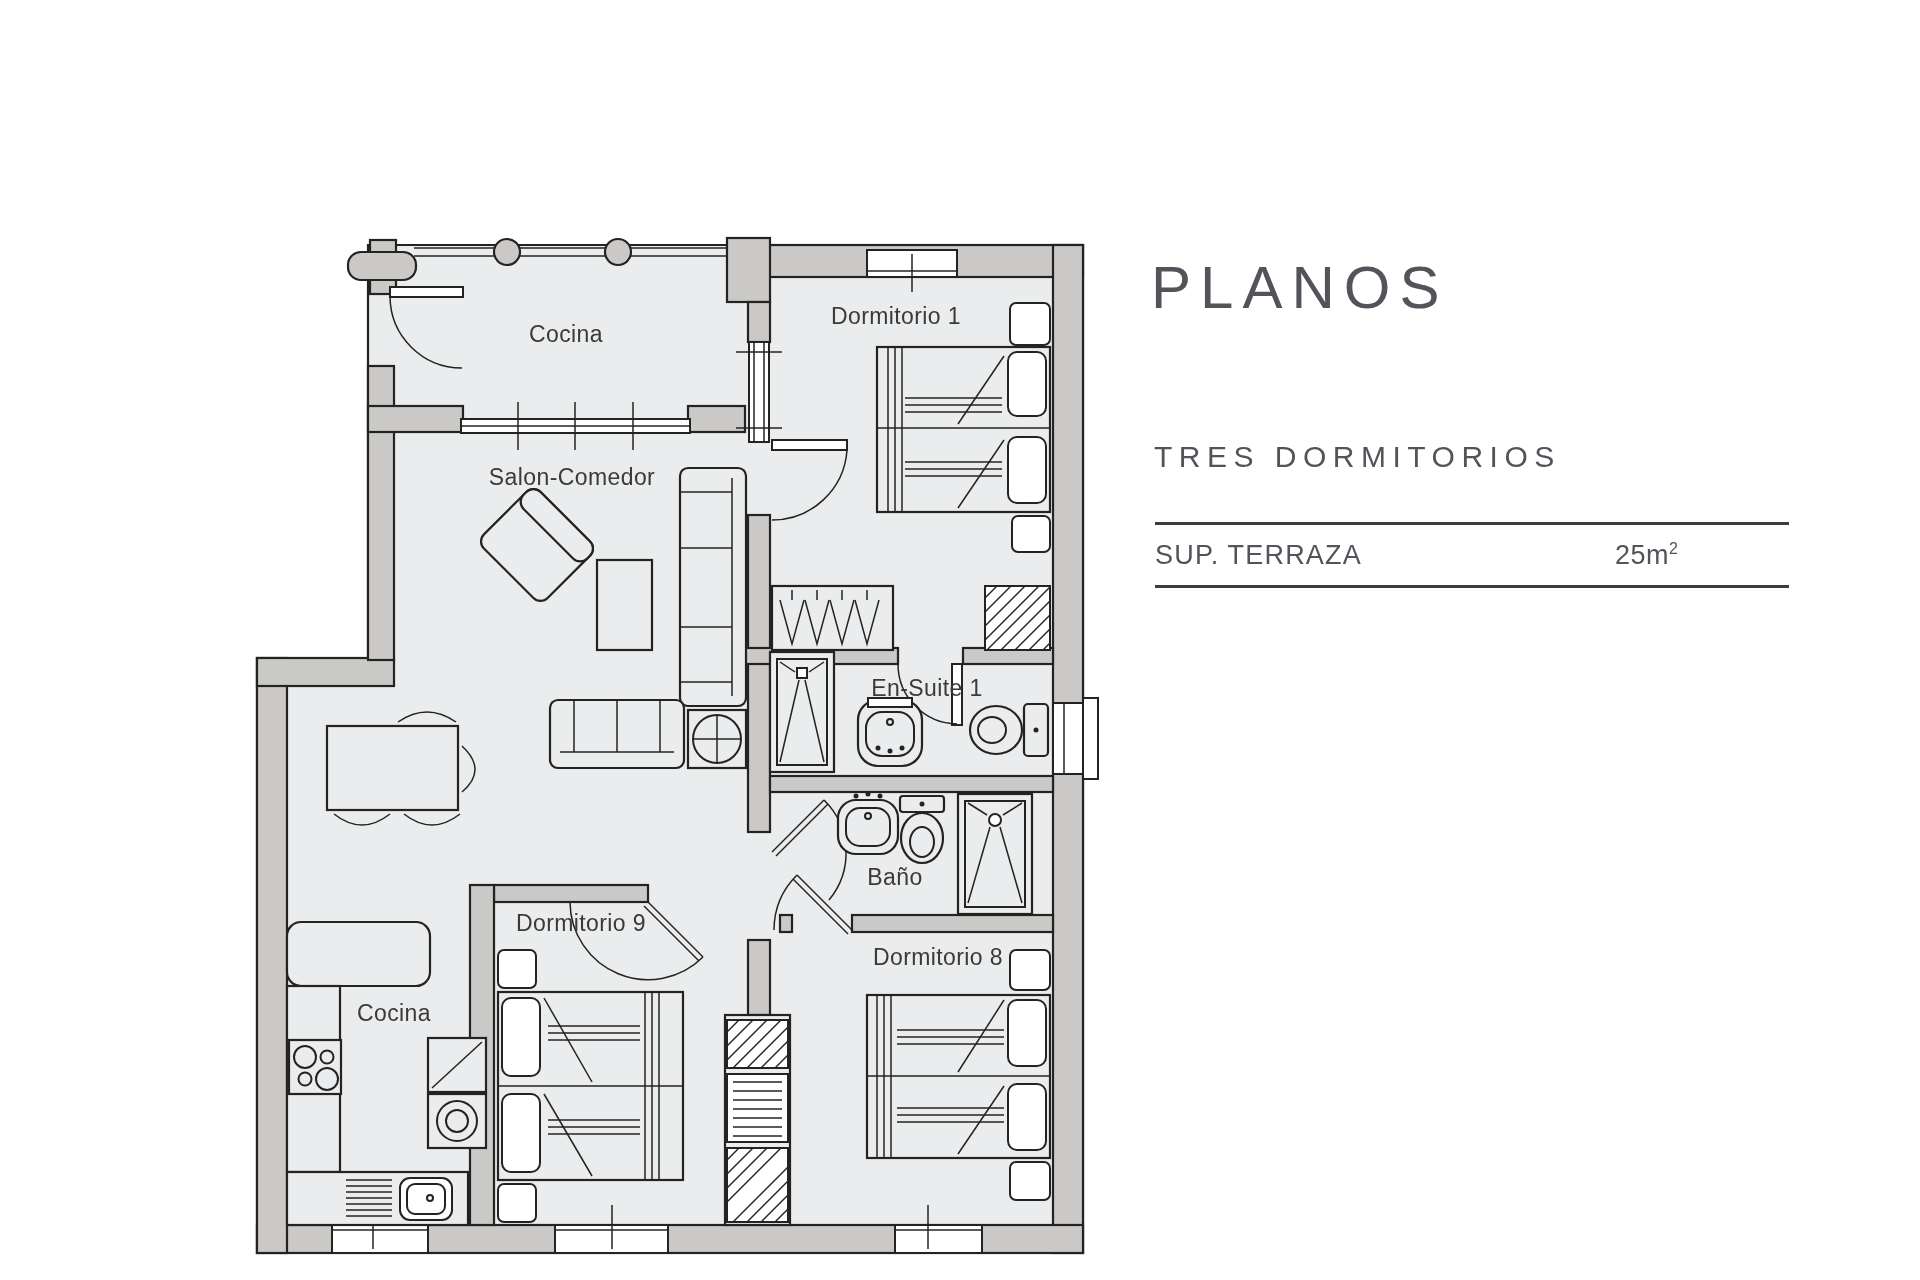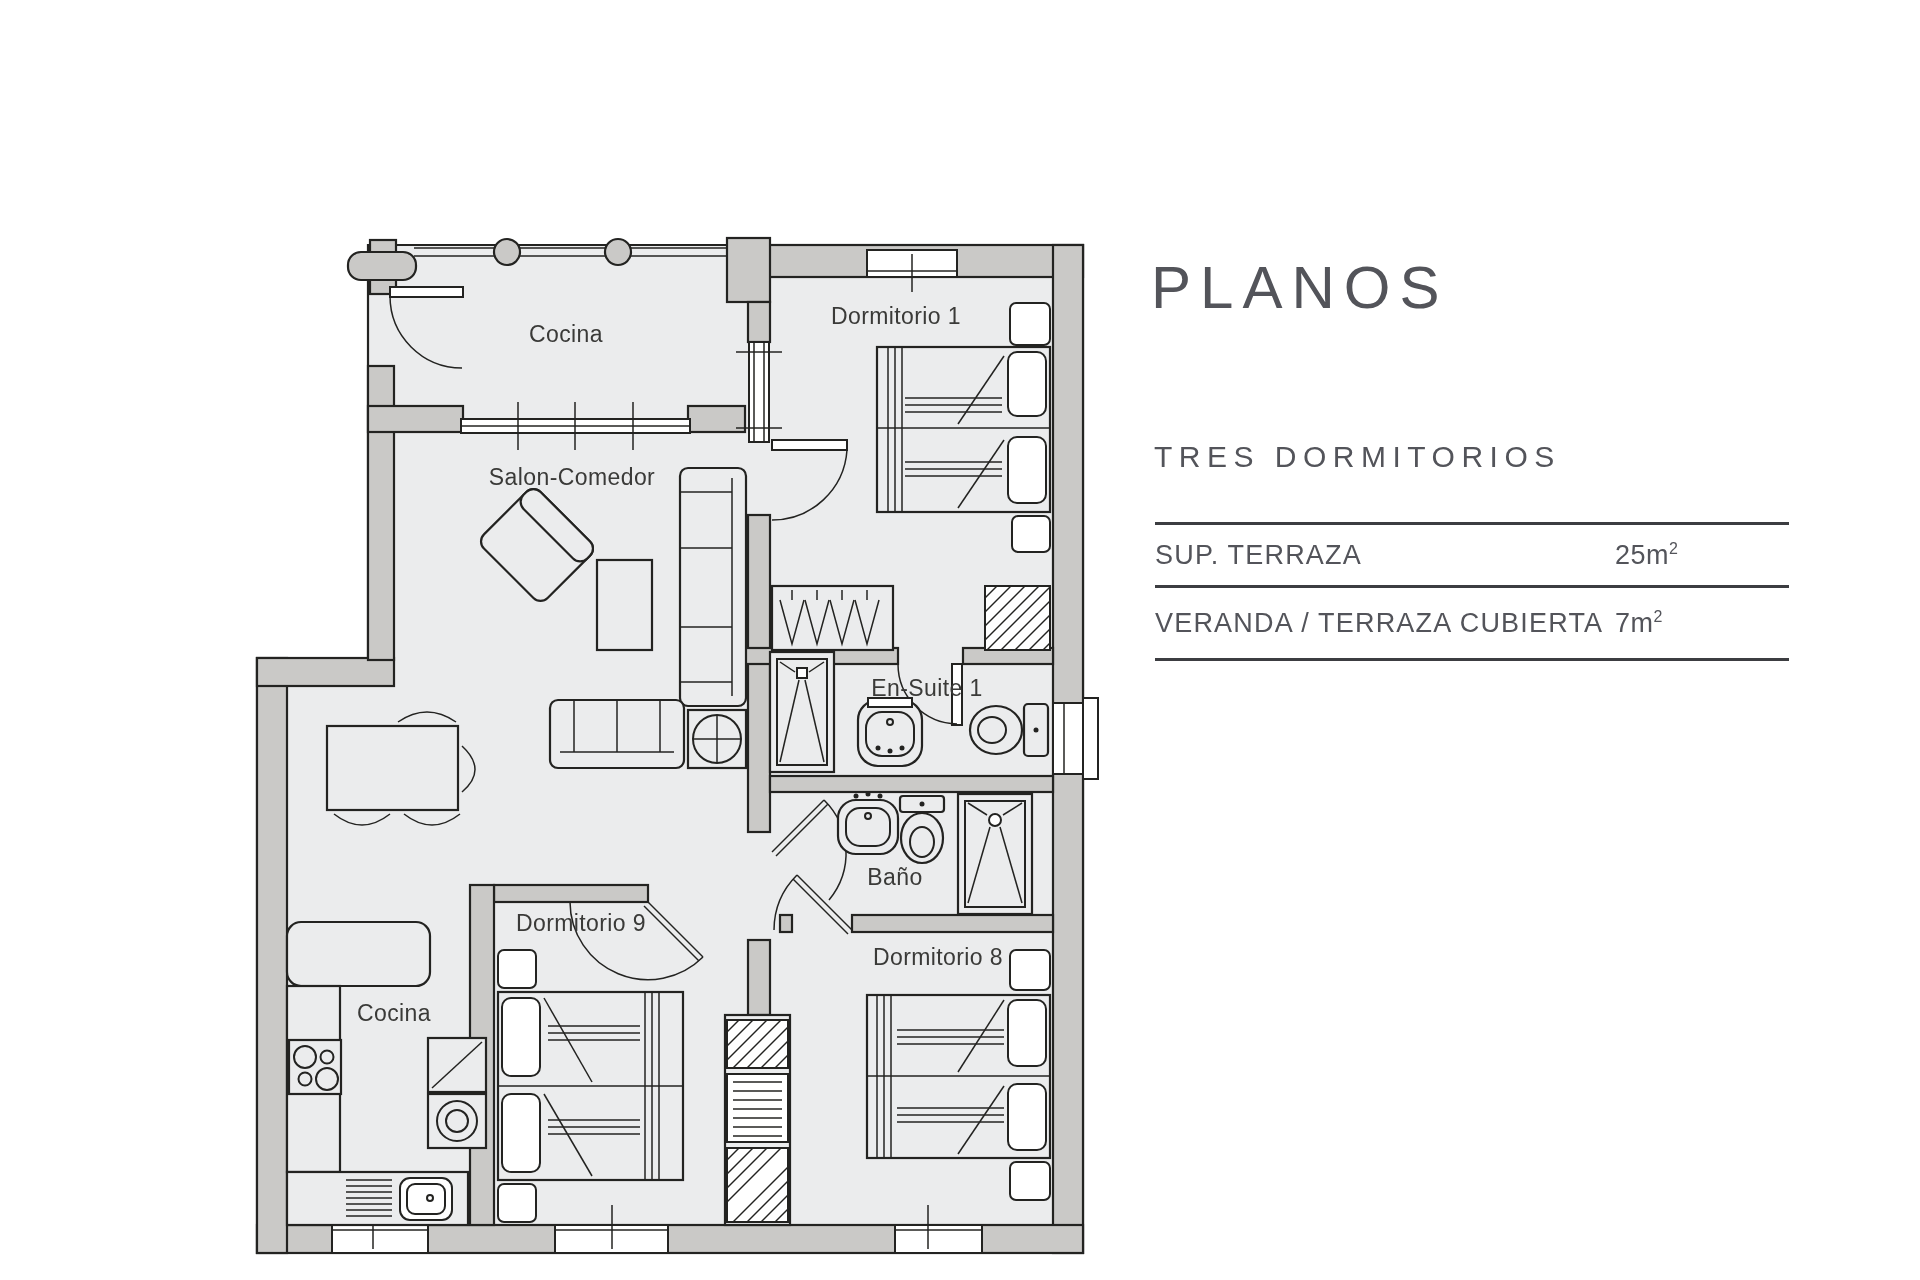--- a/index.html
+++ b/index.html
@@ -381,17 +381,13 @@
 <div class="room-label" style="left:394px;top:1013px">Cocina</div>
 
 <div class="panel-title">PLANOS</div>
 <div class="panel-subtitle">TRES DORMITORIOS</div>
 
 <div class="area-table">
   <div class="area-row">
     <span class="area-lbl">SUP. TERRAZA</span>
     <span class="area-val"><span>25m</span><sup>2</sup></span>
   </div>
-  <div class="area-row">
-    <span class="area-lbl">VERANDA / TERRAZA CUBIERTA</span>
-    <span class="area-val"><span>7m</span><sup>2</sup></span>
-  </div>
 </div>
 
 </body></html>

